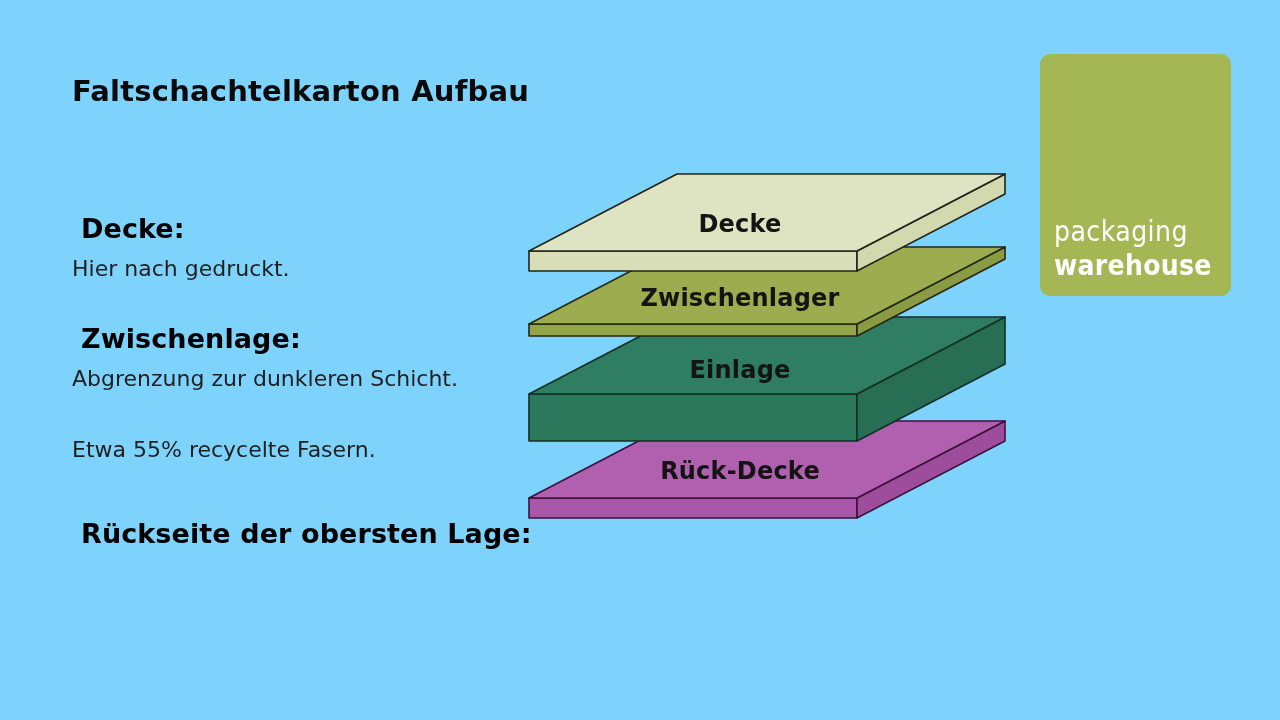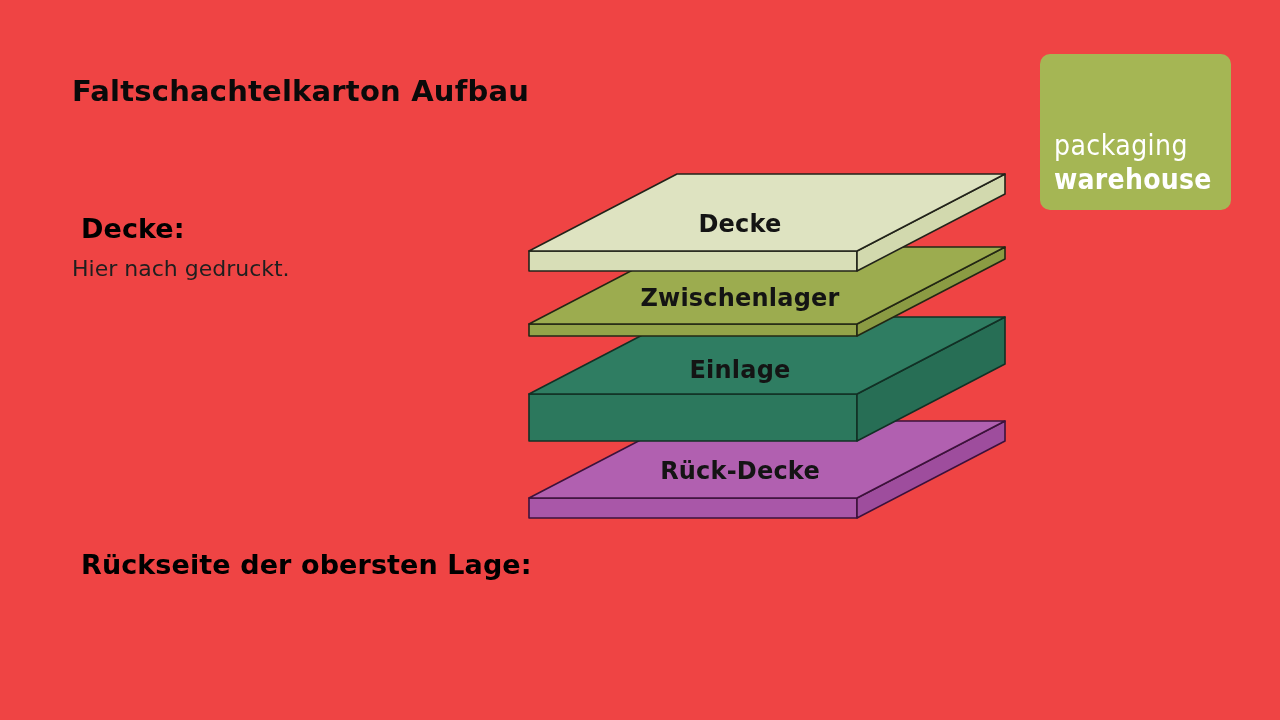--- a/index.html
+++ b/index.html
@@ -5,21 +5,21 @@
   html, body {
     margin: 0;
     padding: 0;
     background: #ffffff;
     font-family: "DejaVu Sans", "Liberation Sans", sans-serif;
   }
   .canvas {
     position: relative;
     width: 1280px;
     height: 720px;
-    background: #ef4444;
+    background: #7dd3fc;
     overflow: hidden;
   }
   .page-title {
     position: absolute;
     left: 72px;
     top: 74px;
     font-size: 29px;
     font-weight: 700;
     color: #0a0a0a;
     letter-spacing: 0.2px;
@@ -40,21 +40,21 @@
   .section p {
     margin: 9px 0 0 0;
     font-size: 22px;
     font-weight: 400;
     color: #1f1f1f;
     line-height: 28px;
   }
   .sec-0 { top: 203px; }
   .sec-1 { top: 313px; }
   .sec-2 { top: 427px; }
-  .sec-3 { top: 539px; }
+  .sec-3 { top: 508px; }
   .condensed {
     display: inline-block;
     font-size: 25px;
     letter-spacing: -0.3px;
     transform: scaleX(0.86);
     transform-origin: 0 50%;
     white-space: nowrap;
   }
   .diagram-svg {
     position: absolute;
@@ -72,21 +72,21 @@
     font-size: 24px;
     font-weight: 700;
     text-anchor: middle;
     letter-spacing: 0.2px;
   }
   .logo {
     position: absolute;
     left: 1040px;
     top: 54px;
     width: 191px;
-    height: 156px;
+    height: 242px;
     border-radius: 10px;
   }
   .logo-text {
     position: absolute;
     left: 14px;
     bottom: 16px;
     line-height: 1;
   }
   .logo-line1 {
     display: block;
@@ -111,22 +111,27 @@
 
 <div class="canvas">
 
   <h1 class="page-title">Faltschachtelkarton Aufbau</h1>
 
   <div class="section sec-0">
     <h2>Decke:</h2>
     <p>Hier nach gedruckt.</p>
   </div>
 
+  <div class="section sec-1">
+    <h2>Zwischenlage:</h2>
+    <p>Abgrenzung zur dunkleren Schicht.</p>
+  </div>
 
   <div class="section sec-2">
+    <p>Etwa 55% recycelte Fasern.</p>
   </div>
 
   <div class="section sec-3">
     <h2>Rückseite der obersten Lage:</h2>
   </div>
 
   <svg class="diagram-svg" viewBox="0 0 1280 720">
 
     <g>
       <polygon class="face" points="529,498 857,498 857,518 529,518" fill="#a957a8" stroke="#3c123b"></polygon>

